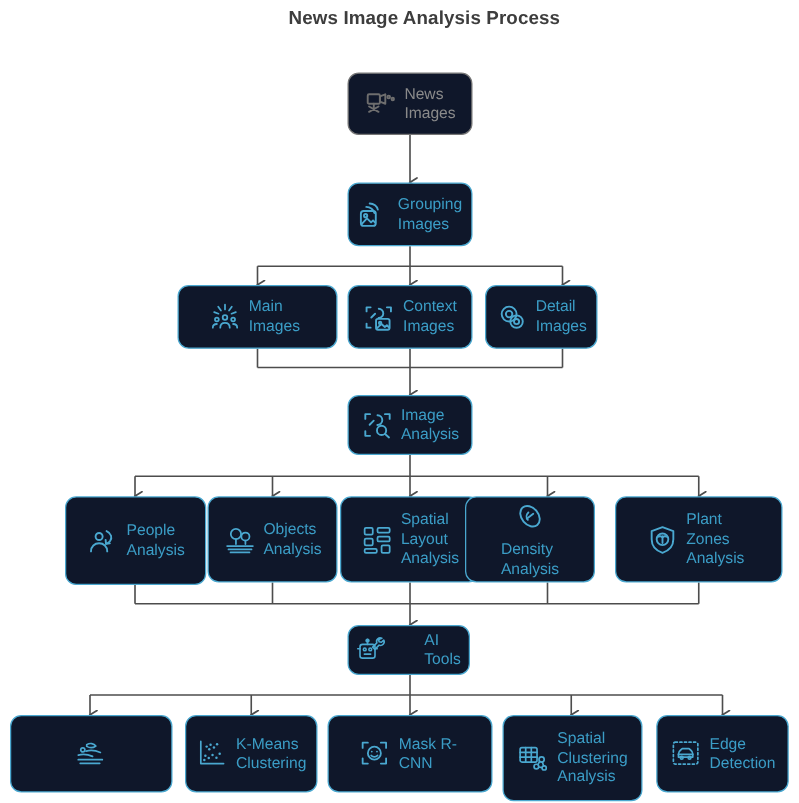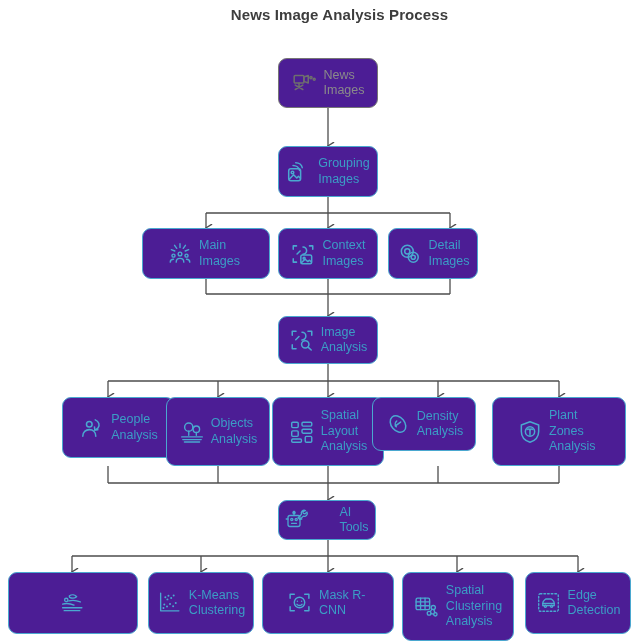--- a/index.html
+++ b/index.html
@@ -32,21 +32,21 @@
     top: 0;
     width: 639px;
     height: 642px;
     pointer-events: none;
   }
   .node {
     position: absolute;
     box-sizing: border-box;
     border: 1.4px solid #4aa8d0;
     border-radius: 9px;
-    background: #4c1d95;
+    background: #0f172a;
     display: flex;
     align-items: center;
     justify-content: center;
     gap: 6px;
     padding: 4px 24px;
   }
   .node.gray {
     border-color: #767676;
   }
   .node .ico {
@@ -202,21 +202,21 @@
       <path d="M12 4.8 A3.6 3.6 0 1 1 11.9 12"></path>
       <path d="M9.2 8.8 L6.2 11.8"></path>
       <circle cx="15" cy="16" r="3.4"></circle>
       <path d="M17.6 18.6 L20.5 21.2"></path>
     </svg>
   </span>
   <span class="lbl">Image
 Analysis</span>
 </div>
 
-<div class="node" style="left:52px; top:397px; width:113px; height:61px;margin-left:10px;">
+<div class="node" style="left:52px; top:397px; width:113px; height:71px;">
   <span class="ico">
     <svg viewBox="0 0 24 24" fill="none" stroke="currentColor" stroke-width="1.4" stroke-linecap="round" stroke-linejoin="round" width="26" height="26">
       <circle cx="9.5" cy="8.5" r="2.6"></circle>
       <path d="M3.5 19.5 C3.5 15.8 6.2 13.5 9.5 13.5 C12.8 13.5 15.5 15.8 15.5 19.5"></path>
       <path d="M15 4.5 C18.5 6 19.5 9.5 17.5 12 C16.6 13.1 15.6 13.6 14.6 13.9"></path>
       <path d="M14.3 11 L14.6 13.9 L17.4 13.6"></path>
     </svg>
   </span>
   <span class="lbl">People
 Analysis</span>
@@ -245,21 +245,21 @@
       <rect x="12" y="9.5" width="9" height="3.6" rx="1"></rect>
       <rect x="2.5" y="18.5" width="9" height="3" rx="1"></rect>
       <rect x="15" y="16" width="6" height="5.5" rx="1"></rect>
     </svg>
   </span>
   <span class="lbl">Spatial
 Layout
 Analysis</span>
 </div>
 
-<div class="node" style="left:372px; top:397px; width:104px; height:54px;">
+<div class="node" style="left:372px; top:397px; width:104px; height:69px;flex-direction:column;">
   <span class="ico">
     <svg viewBox="0 0 24 24" fill="none" stroke="currentColor" stroke-width="1.4" stroke-linecap="round" stroke-linejoin="round" width="26" height="26">
       <ellipse cx="12" cy="12" rx="6.2" ry="8.4" transform="rotate(-40 12 12)"></ellipse>
       <path d="M9.6 13.8 L14.4 10.2"></path>
       <path d="M10.8 9.2 C9.2 10.6 9 13 10.4 14.6"></path>
     </svg>
   </span>
   <span class="lbl">Density
 Analysis</span>
 </div>

